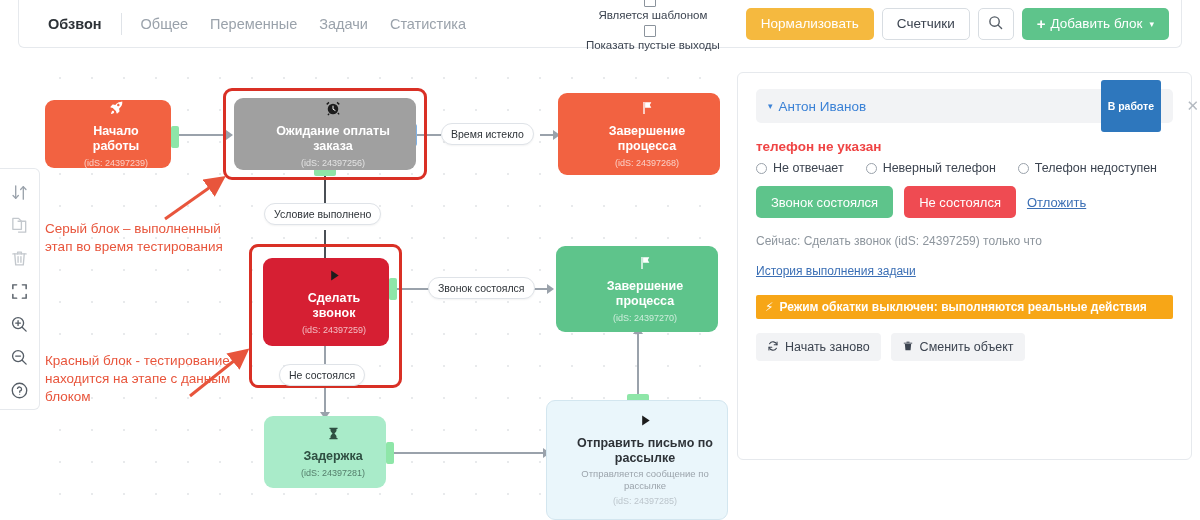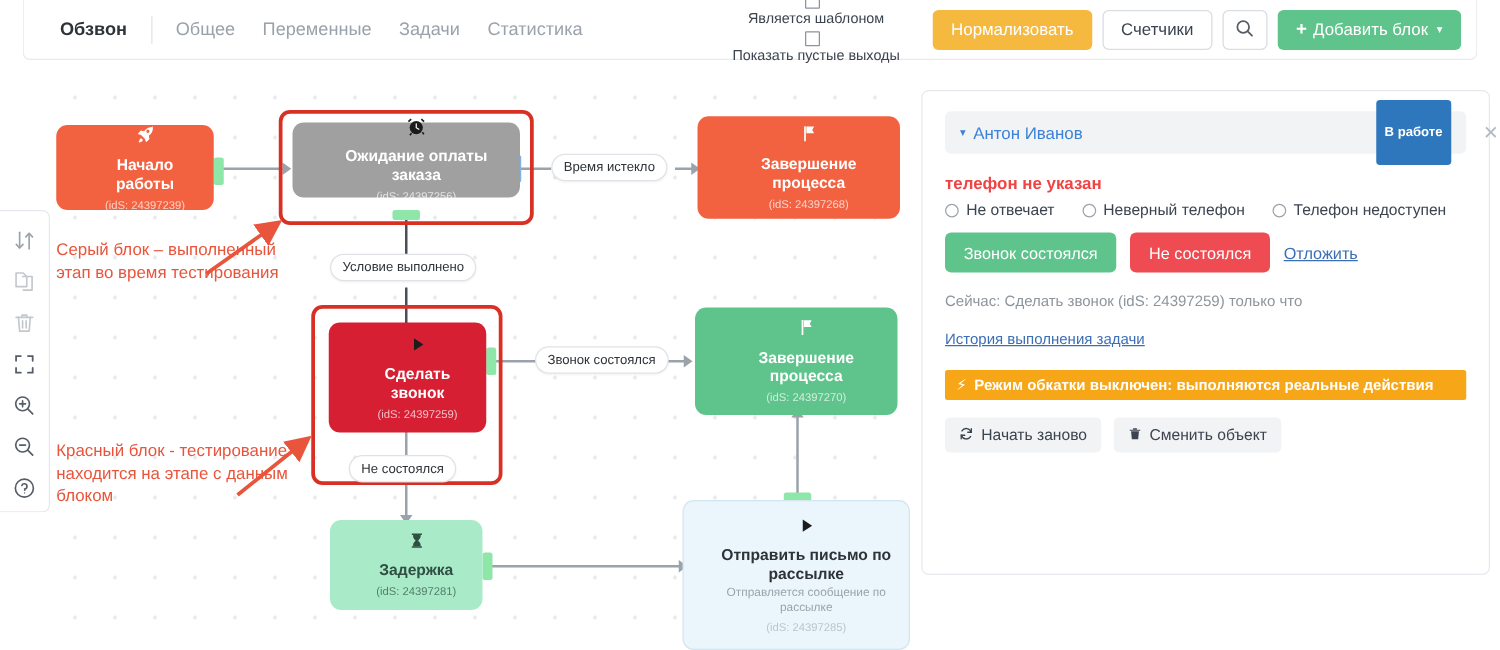--- a/index.html
+++ b/index.html
@@ -305,21 +305,21 @@
         <svg width="17" height="17" viewBox="0 0 20 20" fill="#ffffff">
           <path d="M16.8 3.2c-2.6-.3-5 .6-6.9 2.5L8.6 7 6.2 6.5c-.4-.1-.8 0-1.1.3L3 9c-.3.3-.2.8.2.9l2.6.8.1.1 3.3 3.3.1.1.8 2.6c.1.4.6.5.9.2l2.2-2.1c.3-.3.4-.7.3-1.1l-.5-2.4 1.3-1.3c1.9-1.9 2.8-4.3 2.5-6.9 0-.5-.4-.9-1-1zm-3.6 5c-.6.6-1.5.6-2.1 0s-.6-1.5 0-2.1 1.5-.6 2.1 0 .6 1.5 0 2.1z"></path>
           <path d="M4.7 14.4c-.8.8-1.2 3.3-1.2 3.3s2.5-.4 3.3-1.2c.6-.6.6-1.5 0-2.1s-1.5-.6-2.1 0z"></path>
         </svg>
       </div>
       <div class="ntitle">Начало работы</div>
       <div class="nid">(idS: 24397239)</div>
     </div>
 
     <div class="sel-ring" style="left:183px;top:32px;width:204px;height:92px;"></div>
-    <div class="node n-grey" style="left:194px;top:42px;width:182px;height:60px;">
+    <div class="node n-grey" style="left:194px;top:42px;width:182px;height:72px;">
       <div class="nicon">
         <svg width="16" height="16" viewBox="0 0 20 20" fill="#1c1c1c">
           <path d="M4.4 2.3 1.6 4.8l1.1 1.3 2.8-2.5zM15.6 2.3l-1.1 1.3 2.8 2.5 1.1-1.3z"></path>
           <circle cx="10" cy="11.3" r="6.6"></circle>
           <path d="M10 7.6v3.9l2.6 1.5" stroke="#ffffff" stroke-width="1.2" fill="none" stroke-linecap="round"></path>
           <path d="M4.6 16.5 3 18.4l1.3 1 1.6-1.9zM15.4 16.5l1.6 1.9 1.3-1-1.6-1.9z"></path>
         </svg>
       </div>
       <div class="ntitle">Ожидание оплаты заказа</div>
       <div class="nid">(idS: 24397256)</div>
@@ -391,21 +391,21 @@
     <svg style="position:absolute;left:0;top:0;width:690px;height:464px;pointer-events:none;">
       <defs>
         <marker id="ah" markerWidth="7" markerHeight="7" refX="3" refY="3.5" orient="auto">
           <path d="M0 0 L7 3.5 L0 7 z" fill="#e8553c"></path>
         </marker>
       </defs>
       <line x1="125" y1="163" x2="176" y2="127" stroke="#e8553c" stroke-width="3" marker-end="url(#ah)"></line>
       <line x1="150" y1="340" x2="200" y2="300" stroke="#e8553c" stroke-width="3" marker-end="url(#ah)"></line>
     </svg>
 
-    <div class="note" style="left:5px;top:135px;width:215px;">Серый блок – выполненный
+    <div class="note" style="left:5px;top:164px;width:215px;">Серый блок – выполненный
 этап во время тестирования</div>
     <div class="note" style="left:5px;top:296px;width:225px;">Красный блок - тестирование
 находится на этапе с данным
 блоком</div>
   </div>
 
   <div class="panel">
 
     <div class="task-head">
       <span class="task-caret">▾</span>

